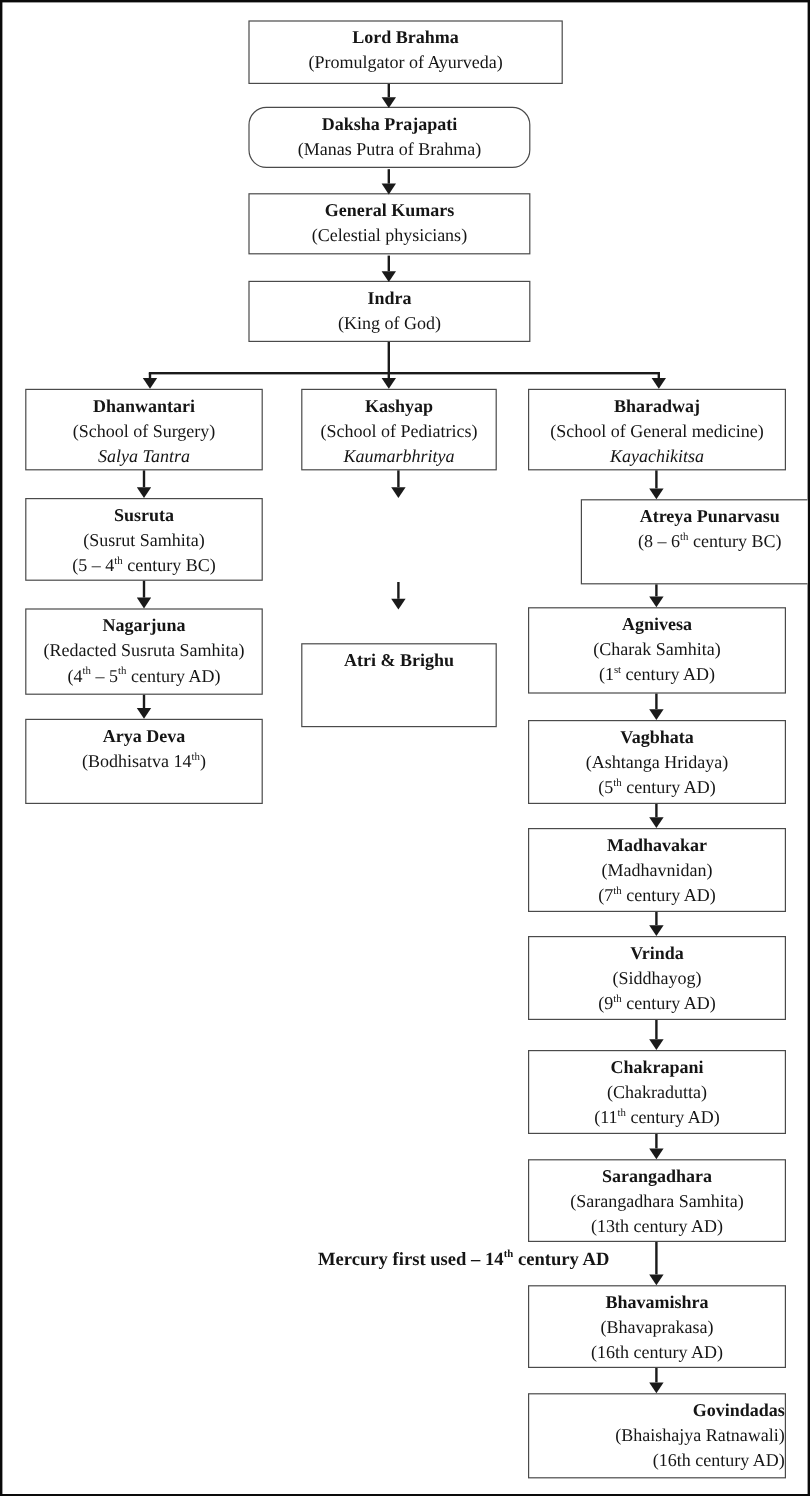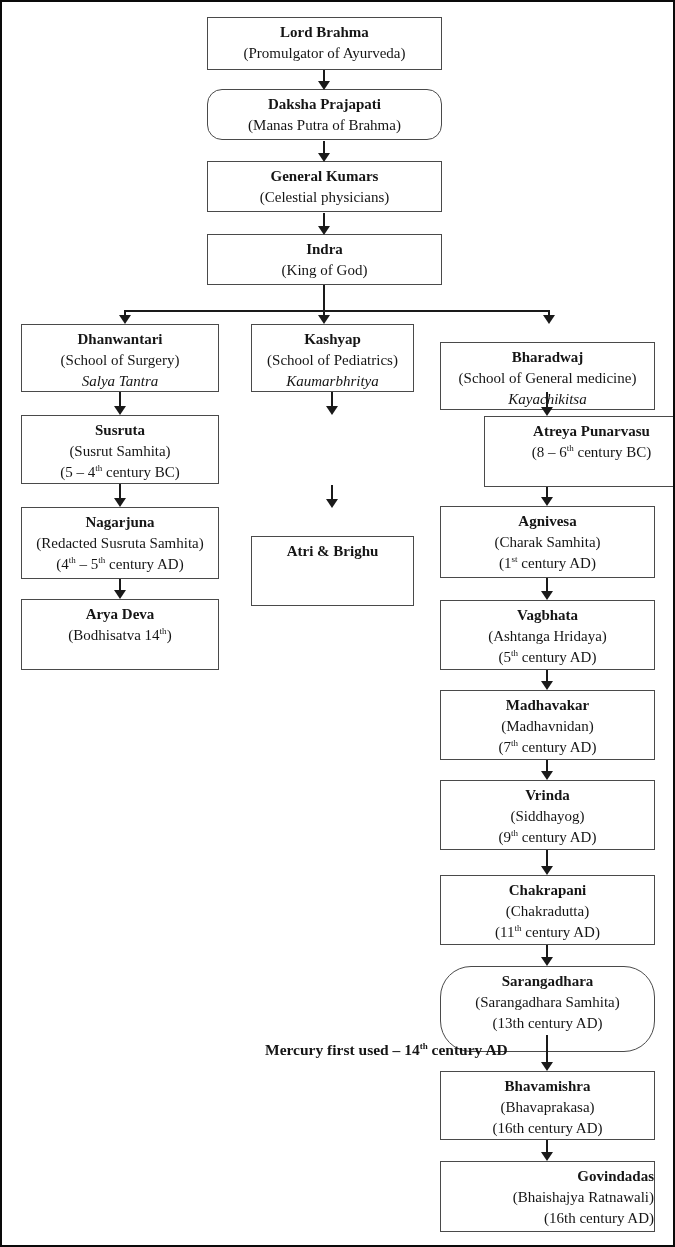--- a/index.html
+++ b/index.html
@@ -51,21 +51,21 @@
     font-size:15.5px;
     line-height:20px;
     white-space:nowrap;
   }
 </style>
 </head>
 <body>
 
 <div id="frame">
 
-  <div class="box" style="left:205px;top:15px;width:235px;height:53px;">
+  <div class="box" style="left:205px;top:15px;width:262px;height:53px;">
     <div class="t">Lord Brahma</div>
     <div class="l">(Promulgator of Ayurveda)</div>
   </div>
   <div class="box" style="left:205px;top:87px;width:235px;height:51px;border-radius:15px;">
     <div class="t">Daksha Prajapati</div>
     <div class="l">(Manas Putra of Brahma)</div>
   </div>
   <div class="box" style="left:205px;top:159px;width:235px;height:51px;">
     <div class="t">General Kumars</div>
     <div class="l">(Celestial physicians)</div>
@@ -78,21 +78,21 @@
   <div class="box" style="left:19px;top:322px;width:198px;height:68px;">
     <div class="t">Dhanwantari</div>
     <div class="l">(School of Surgery)</div>
     <div class="l i">Salya Tantra</div>
   </div>
   <div class="box" style="left:249px;top:322px;width:163px;height:68px;">
     <div class="t">Kashyap</div>
     <div class="l">(School of Pediatrics)</div>
     <div class="l i">Kaumarbhritya</div>
   </div>
-  <div class="box" style="left:438px;top:322px;width:215px;height:68px;margin-top:18px;">
+  <div class="box" style="left:438px;top:322px;width:215px;height:68px;">
     <div class="t">Bharadwaj</div>
     <div class="l">(School of General medicine)</div>
     <div class="l i">Kayachikitsa</div>
   </div>
 
   <div class="box" style="left:19px;top:413px;width:198px;height:69px;">
     <div class="t">Susruta</div>
     <div class="l">(Susrut Samhita)</div>
     <div class="l"><span>(5 – 4</span><sup>th</sup><span> century BC)</span></div>
   </div>
@@ -132,21 +132,21 @@
   <div class="box" style="left:438px;top:778px;width:215px;height:70px;">
     <div class="t">Vrinda</div>
     <div class="l">(Siddhayog)</div>
     <div class="l"><span>(9</span><sup>th</sup><span> century AD)</span></div>
   </div>
   <div class="box" style="left:438px;top:873px;width:215px;height:70px;">
     <div class="t">Chakrapani</div>
     <div class="l">(Chakradutta)</div>
     <div class="l"><span>(11</span><sup>th</sup><span> century AD)</span></div>
   </div>
-  <div class="box" style="left:438px;top:964px;width:215px;height:86px;border-radius:31px;">
+  <div class="box" style="left:438px;top:964px;width:215px;height:69px;">
     <div class="t">Sarangadhara</div>
     <div class="l">(Sarangadhara Samhita)</div>
     <div class="l"><span>(13th century AD)</span></div>
   </div>
   <div class="box" style="left:438px;top:1069px;width:215px;height:69px;">
     <div class="t">Bhavamishra</div>
     <div class="l">(Bhavaprakasa)</div>
     <div class="l"><span>(16th century AD)</span></div>
   </div>
   <div class="box" style="left:438px;top:1159px;width:215px;height:71px;text-align:right;">

